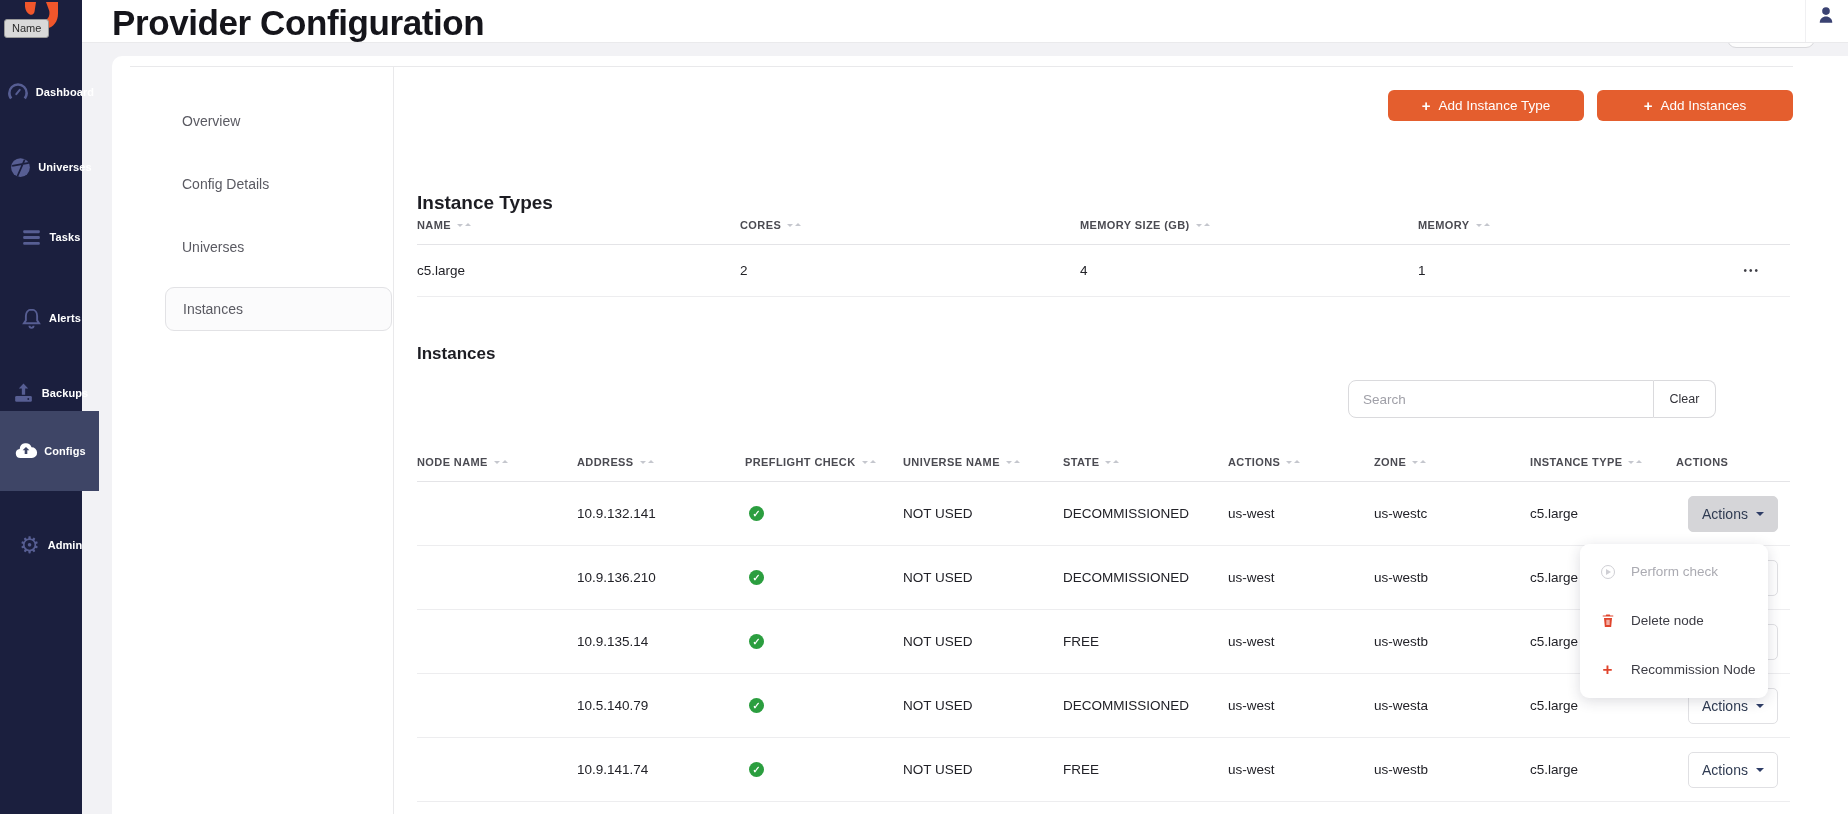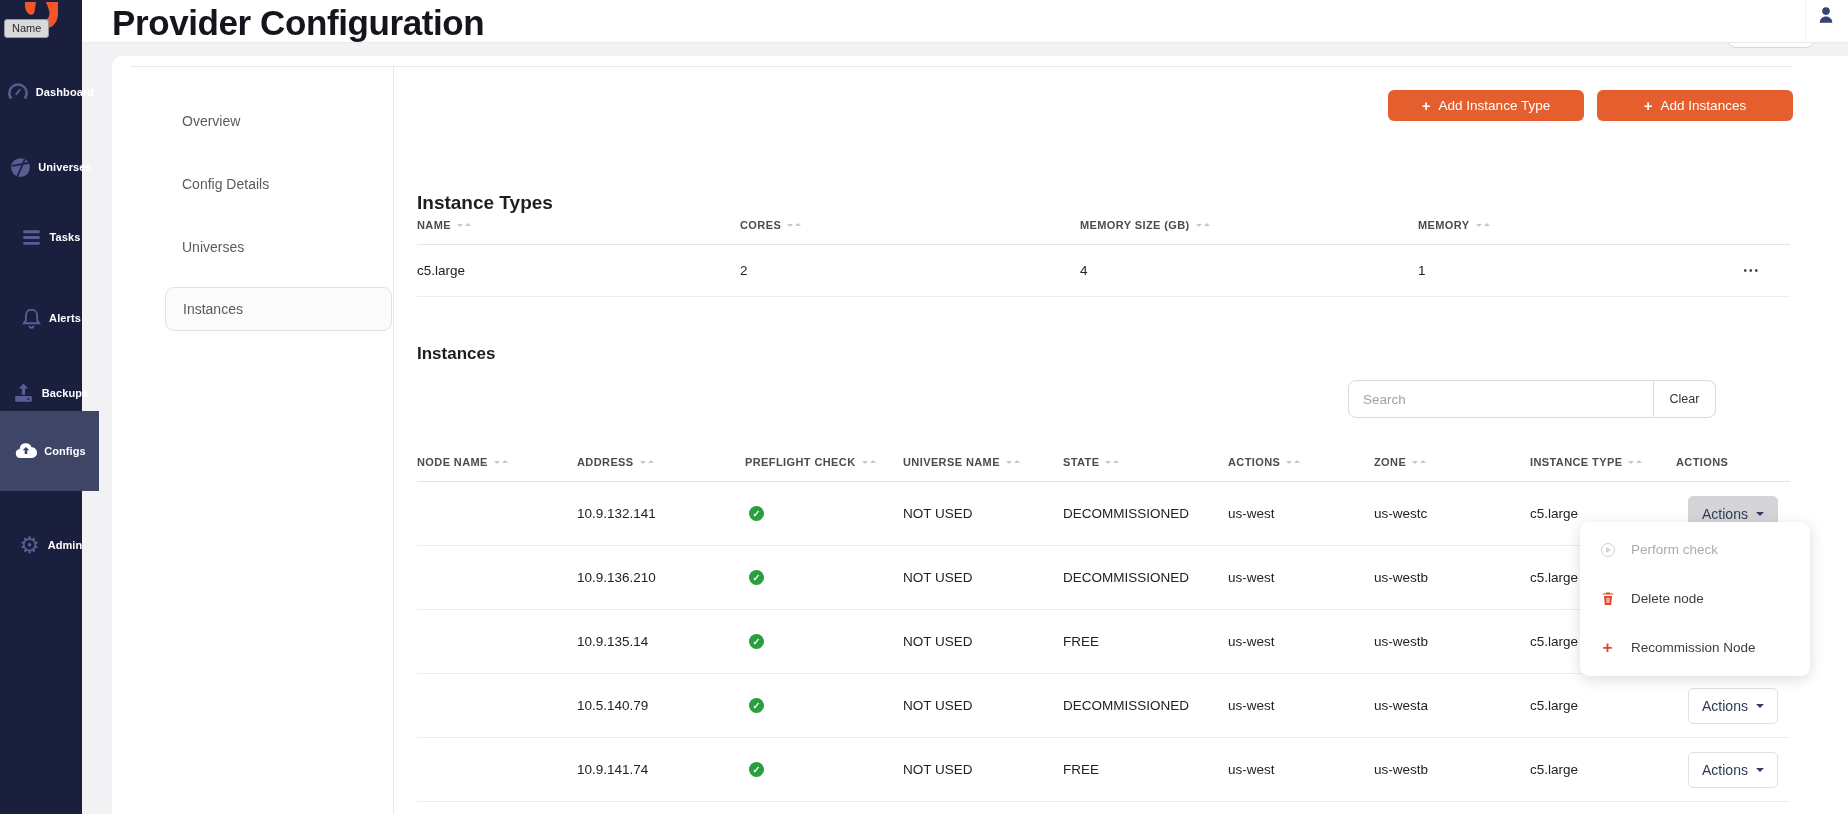--- a/index.html
+++ b/index.html
@@ -88,21 +88,21 @@
 
   
   .actions-cell { display:flex; justify-content:flex-end; padding-right:12px; }
   .btn-actions { width:90px; height:36px; border-radius:5px; background:#fff; border:1px solid #E0E0E3;
                  display:flex; align-items:center; justify-content:center; font-size:14px; color:#2F3B52;
                  font-family:"Liberation Sans",sans-serif; cursor:pointer; }
   .btn-actions.active { background:#D5D5D8; border-color:#D5D5D8; }
   .caret { width:0; height:0; border:4px solid transparent; border-top-color:#2E3D66; margin-left:8px; margin-top:4px; }
 
   
-  .menu { position:absolute; left:1580px; top:522px; width:230px; height:154px; background:#fff;
+  .menu { position:absolute; left:1580px; top:544px; width:188px; height:154px; background:#fff;
           border-radius:9px; box-shadow:0 3px 14px rgba(40,40,60,0.16); z-index:40; padding:3px 0; }
   .menu-item { height:49px; display:flex; align-items:center; padding-left:19px; gap:15px;
                font-size:13.5px; color:#3C3C44; cursor:pointer; }
   .menu-item.disabled { color:#ABABB2; cursor:default; }
   .mi-icon { width:17px; display:flex; align-items:center; justify-content:center; }
   .play-circle { width:14px; height:14px; border-radius:50%; border:1.5px solid #CFCFD4; position:relative; }
   .play-circle::after { content:""; position:absolute; left:4.5px; top:3px; width:0; height:0;
                         border:3.5px solid transparent; border-left:5px solid #CFCFD4; }
   .plus-red { color:#E0442C; font-size:17px; font-weight:700; line-height:17px; }
 </style>

